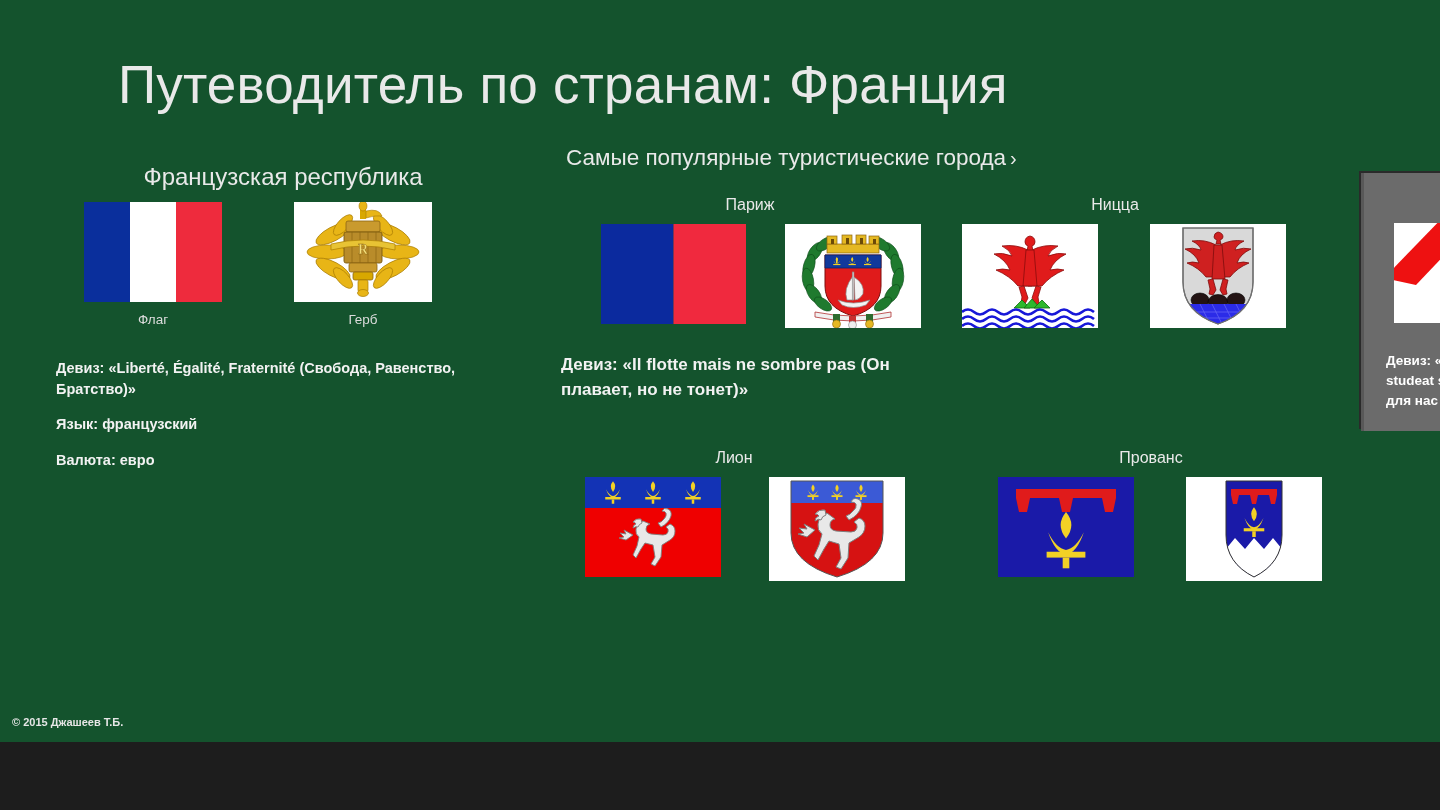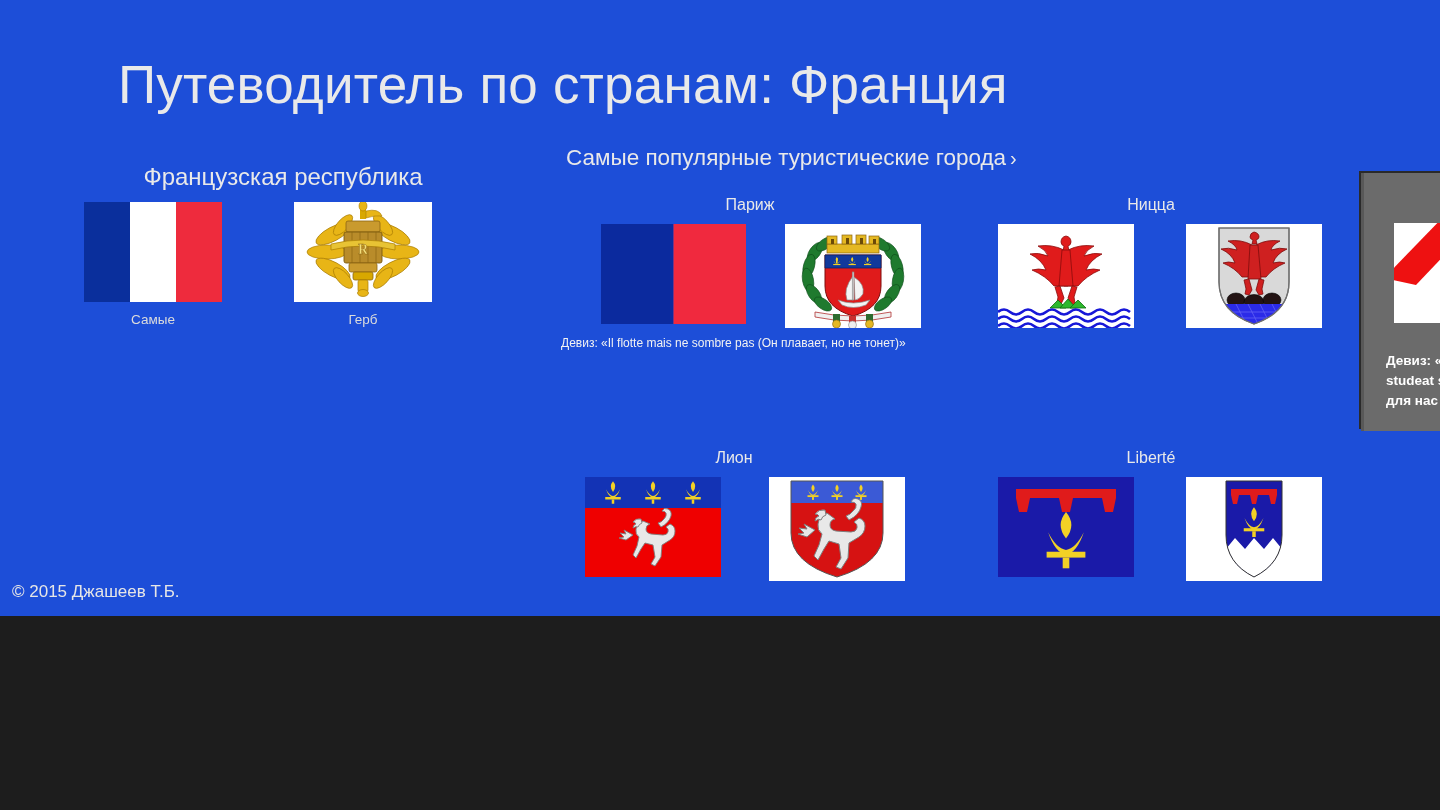--- a/index.html
+++ b/index.html
@@ -2,21 +2,21 @@
 <html lang="ru"><head>
 <meta charset="utf-8">
 <style>
   * { box-sizing: border-box; margin: 0; padding: 0; }
   html, body {
     width: 1440px; height: 810px;
     background: #1d1d1d;
     font-family: "Liberation Sans", sans-serif;
     overflow: hidden;
   }
-  .stage { position: relative; width: 1440px; height: 616px; background: #1d4ed8; padding-left: 34px; }
+  .stage { position: relative; width: 1440px; height: 742px; background: #14532d; padding-left: 34px; }
 
   
   .page-title {
     position: absolute; left: 118px; top: 54px;
     font-size: 53px; font-weight: 300; color: #e9e9e9;
     letter-spacing: 0.2px; white-space: nowrap;
   }
 
   
   .left-col { position: absolute; left: 56px; top: 163px; width: 470px; }
@@ -42,22 +42,22 @@
   }
   .chev { font-size: 20px; margin-left: 4px; display: inline-block; }
 
   .city { position: absolute; width: 400px; }
   .city-title {
     font-size: 16px; font-weight: 300; color: #e9e9e9;
     text-align: center; width: 340px; margin-left: 19px;
   }
   .city-imgs { position: relative; height: 104px; margin-top: 10px; }
   .city-motto {
-    font-size: 12px; font-weight: normal; color: #f2f2f2;
-    line-height: 1.45; margin-top: 7px; width: 365px;
+    font-size: 17px; font-weight: bold; color: #f2f2f2;
+    line-height: 1.45; margin-top: 25px; width: 365px;
   }
 
   
   .overlay-panel {
     position: absolute; left: 1361px; top: 173px;
     width: 150px; height: 258px;
     background: #6b6b6b;
     border-left: 3px solid #585858;
     box-shadow: -2px -2px 0 #2a2a2a;
     overflow: hidden;
@@ -67,21 +67,21 @@
     background: #fff; overflow: hidden;
   }
   .overlay-motto {
     position: absolute; left: 22px; top: 178px; width: 135px;
     font-size: 13.5px; font-weight: bold; color: #ffffff; line-height: 1.48;
   }
 
   
   .footer {
     position: absolute; left: 12px; bottom: 14px;
-    font-size: 17px; font-weight: normal; color: #e6e6e6;
+    font-size: 11px; font-weight: bold; color: #e6e6e6;
   }
 
   
   .gfx { display: block; }
   .framebox { background: #ffffff; }
 </style>
 </head>
 <body>
 
 <div class="stage">
@@ -92,21 +92,21 @@
     <div class="col-heading">Французская республика</div>
 
     <div class="emblem-row">
 
       <div class="emblem-cell" style="left:28px;">
         <svg class="gfx" width="138" height="100" viewBox="0 0 138 100">
           <rect x="0" y="0" width="46" height="100" fill="#0a2f9c"></rect>
           <rect x="46" y="0" width="46" height="100" fill="#ffffff"></rect>
           <rect x="92" y="0" width="46" height="100" fill="#ee2b3d"></rect>
         </svg>
-        <div class="emblem-caption">Самые</div>
+        <div class="emblem-caption">Флаг</div>
       </div>
 
       <div class="emblem-cell" style="left:238px;">
         <svg class="gfx framebox" width="138" height="100" viewBox="0 0 138 100">
           <rect x="0" y="0" width="138" height="100" fill="#ffffff"></rect>
           <g transform="translate(69,50)">
 
             <g fill="#e8b516" stroke="#a97c04" stroke-width="0.7">
               <ellipse cx="-30" cy="-18" rx="19" ry="7" transform="rotate(-28 -30 -18)"></ellipse>
               <ellipse cx="30" cy="-18" rx="19" ry="7" transform="rotate(28 30 -18)"></ellipse>
@@ -140,20 +140,25 @@
             <rect x="-14" y="11" width="28" height="9" rx="2" fill="#c99a2e" stroke="#8d6612" stroke-width="0.8"></rect>
             <rect x="-10" y="20" width="20" height="8" rx="2" fill="#d8a800" stroke="#8d6612" stroke-width="0.8"></rect>
             <rect x="-5" y="28" width="10" height="12" rx="2" fill="#e8b516" stroke="#a97c04" stroke-width="0.7"></rect>
             <ellipse cx="0" cy="41" rx="5.5" ry="3.5" fill="#e8b516" stroke="#a97c04" stroke-width="0.7"></ellipse>
           </g>
         </svg>
         <div class="emblem-caption">Герб</div>
       </div>
     </div>
 
+    <div class="fact-list">
+      <div class="fact">Девиз: «Liberté, Égalité, Fraternité (Свобода, Равенство, Братство)»</div>
+      <div class="fact">Язык: французский</div>
+      <div class="fact">Валюта: евро</div>
+    </div>
   </div>
 
   <div class="cities-heading">
     <span>Самые популярные туристические города</span><span class="chev">›</span>
   </div>
 
   <div class="city" style="left:561px; top:196px;">
     <div class="city-title">Париж</div>
     <div class="city-imgs">
       <svg class="gfx" style="position:absolute;left:40px;top:0;" width="145" height="100" viewBox="0 0 145 100">
@@ -233,21 +238,21 @@
           <rect x="64" y="92" width="7" height="7" fill="#c83030"></rect>
           <circle cx="67.5" cy="101" r="4" fill="#eeeeee" stroke="#888" stroke-width="0.6"></circle>
           <rect x="81" y="90" width="7" height="8" fill="#2e6b2e"></rect>
           <circle cx="84.5" cy="100" r="4" fill="#e4b822" stroke="#8d6612" stroke-width="0.6"></circle>
         </g>
       </svg>
     </div>
     <div class="city-motto">Девиз: «Il flotte mais ne sombre pas (Он плавает, но не тонет)»</div>
   </div>
 
-  <div class="city" style="left:962px; top:196px;">
+  <div class="city" style="left:926px; top:196px;">
     <div class="city-title">Ницца</div>
     <div class="city-imgs">
       <svg class="gfx framebox" style="position:absolute;left:36px;top:0;" width="136" height="104" viewBox="0 0 136 104">
         <rect x="0" y="0" width="136" height="104" fill="#ffffff"></rect>
 
         <g fill="#e01b1b" stroke="#8a0d0d" stroke-width="0.8">
           <path d="M 68 12 q -5 1 -5 6 q 0 3 3 4 l -1 5 l 6 0 l -1 -5 q 3 -1 3 -4 q 0 -5 -5 -6 Z"></path>
           <path d="M 66 26 q -12 -6 -26 -4 q 8 4 10 10 q -10 -4 -18 -2 q 12 6 16 16 q -8 -2 -14 0 q 14 6 22 16 l 14 0 Z"></path>
           <path d="M 70 26 q 12 -6 26 -4 q -8 4 -10 10 q 10 -4 18 -2 q -12 6 -16 16 q 8 -2 14 0 q -14 6 -22 16 l -14 0 Z"></path>
           <path d="M 64 26 l 8 0 l 3 36 l -14 0 Z"></path>
@@ -383,21 +388,21 @@
             <path d="M 46 53 l -11 -6 l 3 5 l -8 -1 l 5 5 l -6 1 l 9 3 Z"></path>
             <path d="M 80 43 q 10 -5 12 -13 q 2 -6 -3 -8 q -5 -2 -7 3 q 4 0 5 2 q 1 4 -3 7 q -3 4 -7 5 Z"></path>
           </g>
         </g>
         <path d="M 22 4 L 114 4 L 114 56 Q 114 86 68 100 Q 22 86 22 56 Z" fill="none" stroke="#555" stroke-width="1"></path>
       </svg>
     </div>
   </div>
 
   <div class="city" style="left:962px; top:449px;">
-    <div class="city-title">Liberté</div>
+    <div class="city-title">Прованс</div>
     <div class="city-imgs">
       <svg class="gfx" style="position:absolute;left:36px;top:0;" width="136" height="100" viewBox="0 0 136 100">
         <rect x="0" y="0" width="136" height="100" fill="#1a1aa8"></rect>
 
         <g fill="#e01b1b">
           <rect x="18" y="12" width="100" height="9"></rect>
           <path d="M 18 21 l 14 0 l -3 14 l -8 0 Z"></path>
           <path d="M 61 21 l 14 0 l -3 14 l -8 0 Z"></path>
           <path d="M 104 21 l 14 0 l -3 14 l -8 0 Z"></path>
         </g>

